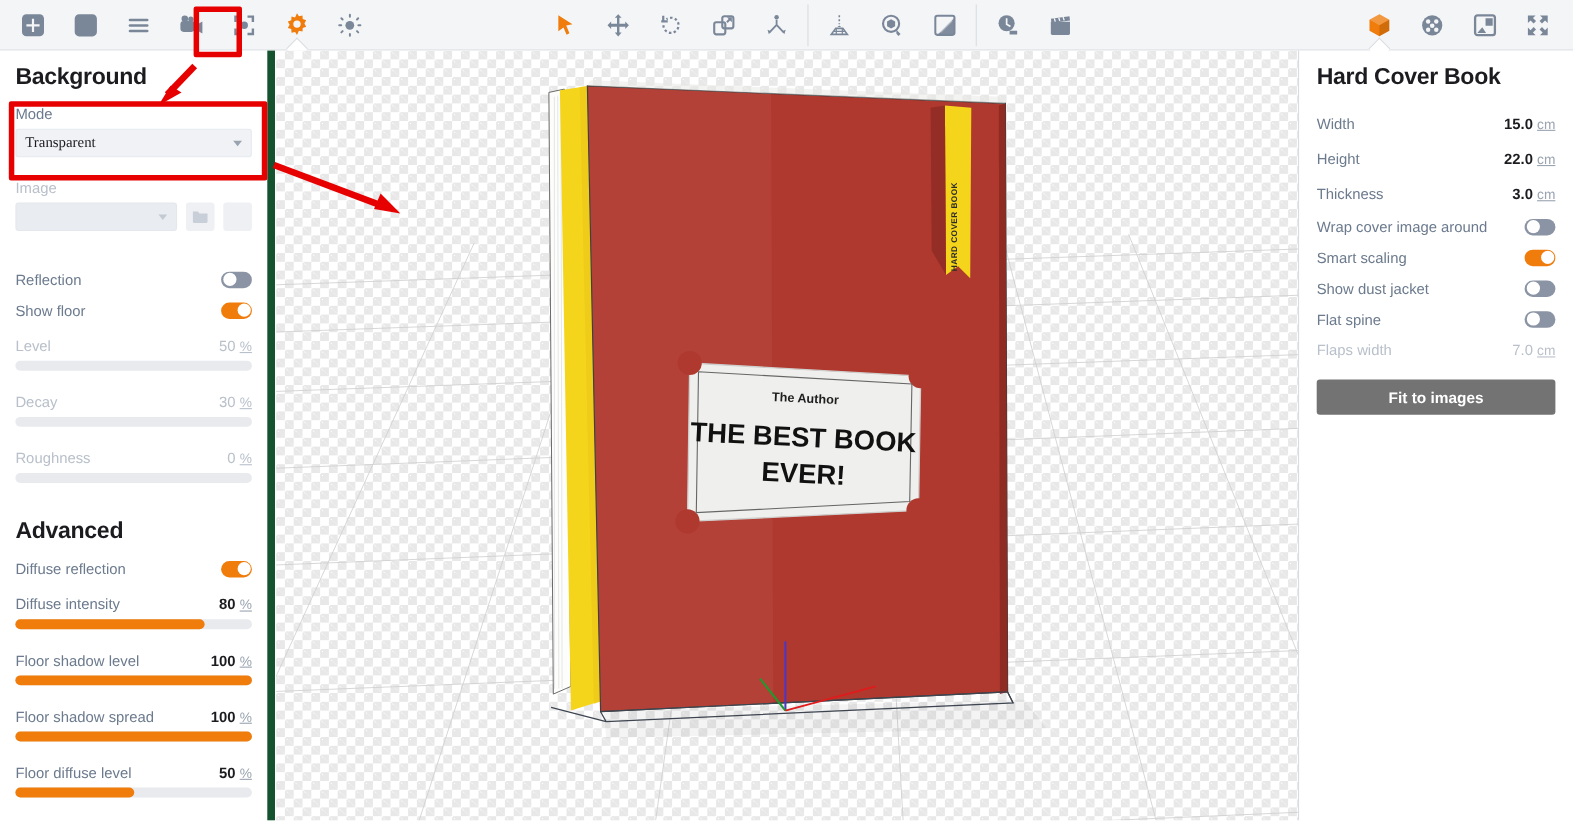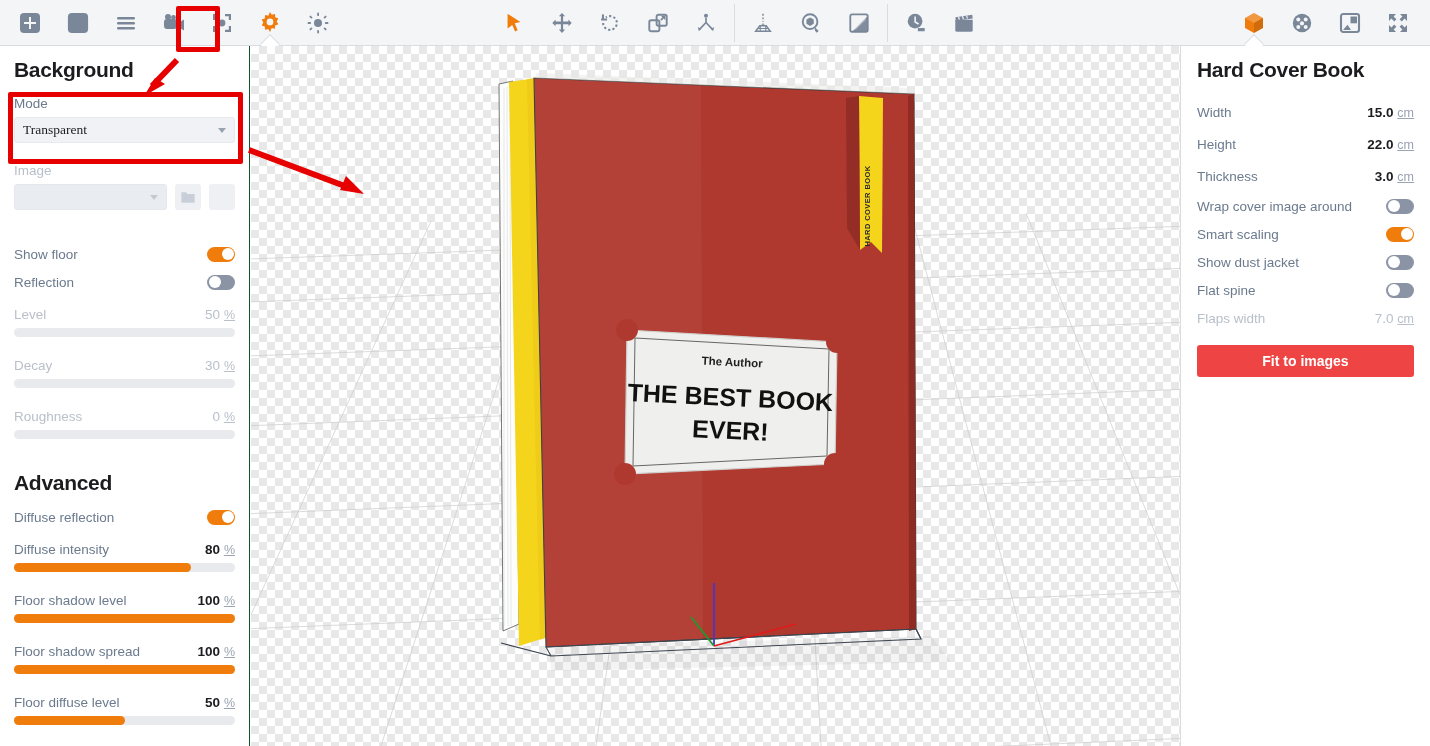--- a/index.html
+++ b/index.html
@@ -28,21 +28,21 @@
     content: ""; position: absolute; bottom: -9px; left: 50%; transform: translateX(-50%) rotate(45deg);
     width: 13px; height: 13px; background: #ffffff; border-left: 1px solid #d9dce1; border-top: 1px solid #d9dce1;
   }
   .tb-left { padding-left: 6px; }
   .tb-mid { position: absolute; left: 490px; display: flex; align-items: center; }
   .tb-right { position: absolute; right: 8px; display: flex; align-items: center; }
 
   
   .left-panel {
     position: absolute; top: 46px; left: 0; width: 250px; height: 700px;
-    background: #ffffff; border-right: 1px solid #14532d;
+    background: #ffffff; border-right: 7px solid #14532d;
     overflow: hidden; padding: 0 14px;
   }
   .sec-title {
     font-size: 21px; font-weight: bold; color: #1c1c20; letter-spacing: -0.3px;
   }
   .row {
     display: flex; align-items: center; justify-content: space-between;
     height: 28px;
   }
   .lbl { font-size: 13.5px; color: #6b7a8d; }
@@ -93,21 +93,21 @@
     background-position: 0 0, 8px 8px;
   }
 
   
   .right-panel {
     position: absolute; top: 46px; right: 0; width: 250px; height: 700px;
     background: #ffffff; border-left: 1px solid #d9dce1; padding: 0 16px;
   }
   .rp-title { font-size: 21px; font-weight: bold; color: #1c1c20; letter-spacing: -0.3px; }
   .fit-btn {
-    width: 100%; height: 32px; background: #ef4444; color: #ffffff;
+    width: 100%; height: 32px; background: #737373; color: #ffffff;
     border: none; border-radius: 3px; font-size: 14px; font-weight: bold;
     cursor: pointer; font-family: "Liberation Sans", sans-serif;
   }
 
   
   .anno { position: absolute; pointer-events: none; }
   .anno-box { border: 5px solid #e60000; border-radius: 2px; }
 </style>
 </head>
 <body>
@@ -315,26 +315,26 @@
       </div>
       <div class="icon-btn">
         <span></span>
       </div>
     </div>
 
     <div style="height:22px"></div>
     <div style="height:8px"></div>
 
     <div class="row">
+      <span class="lbl">Reflection</span>
+      <span class="toggle"></span>
+    </div>
+    <div class="row">
       <span class="lbl">Show floor</span>
       <span class="toggle on"></span>
-    </div>
-    <div class="row">
-      <span class="lbl">Reflection</span>
-      <span class="toggle"></span>
     </div>
     <div style="height:4px"></div>
     <div class="row">
       <span class="lbl dim">Level</span>
       <span class="val dim"><span>50</span> <span class="unit">%</span></span>
     </div>
     <div class="slider dim">
         <span class="fill" style="width:0%"></span>
       </div>
     <div class="row">

